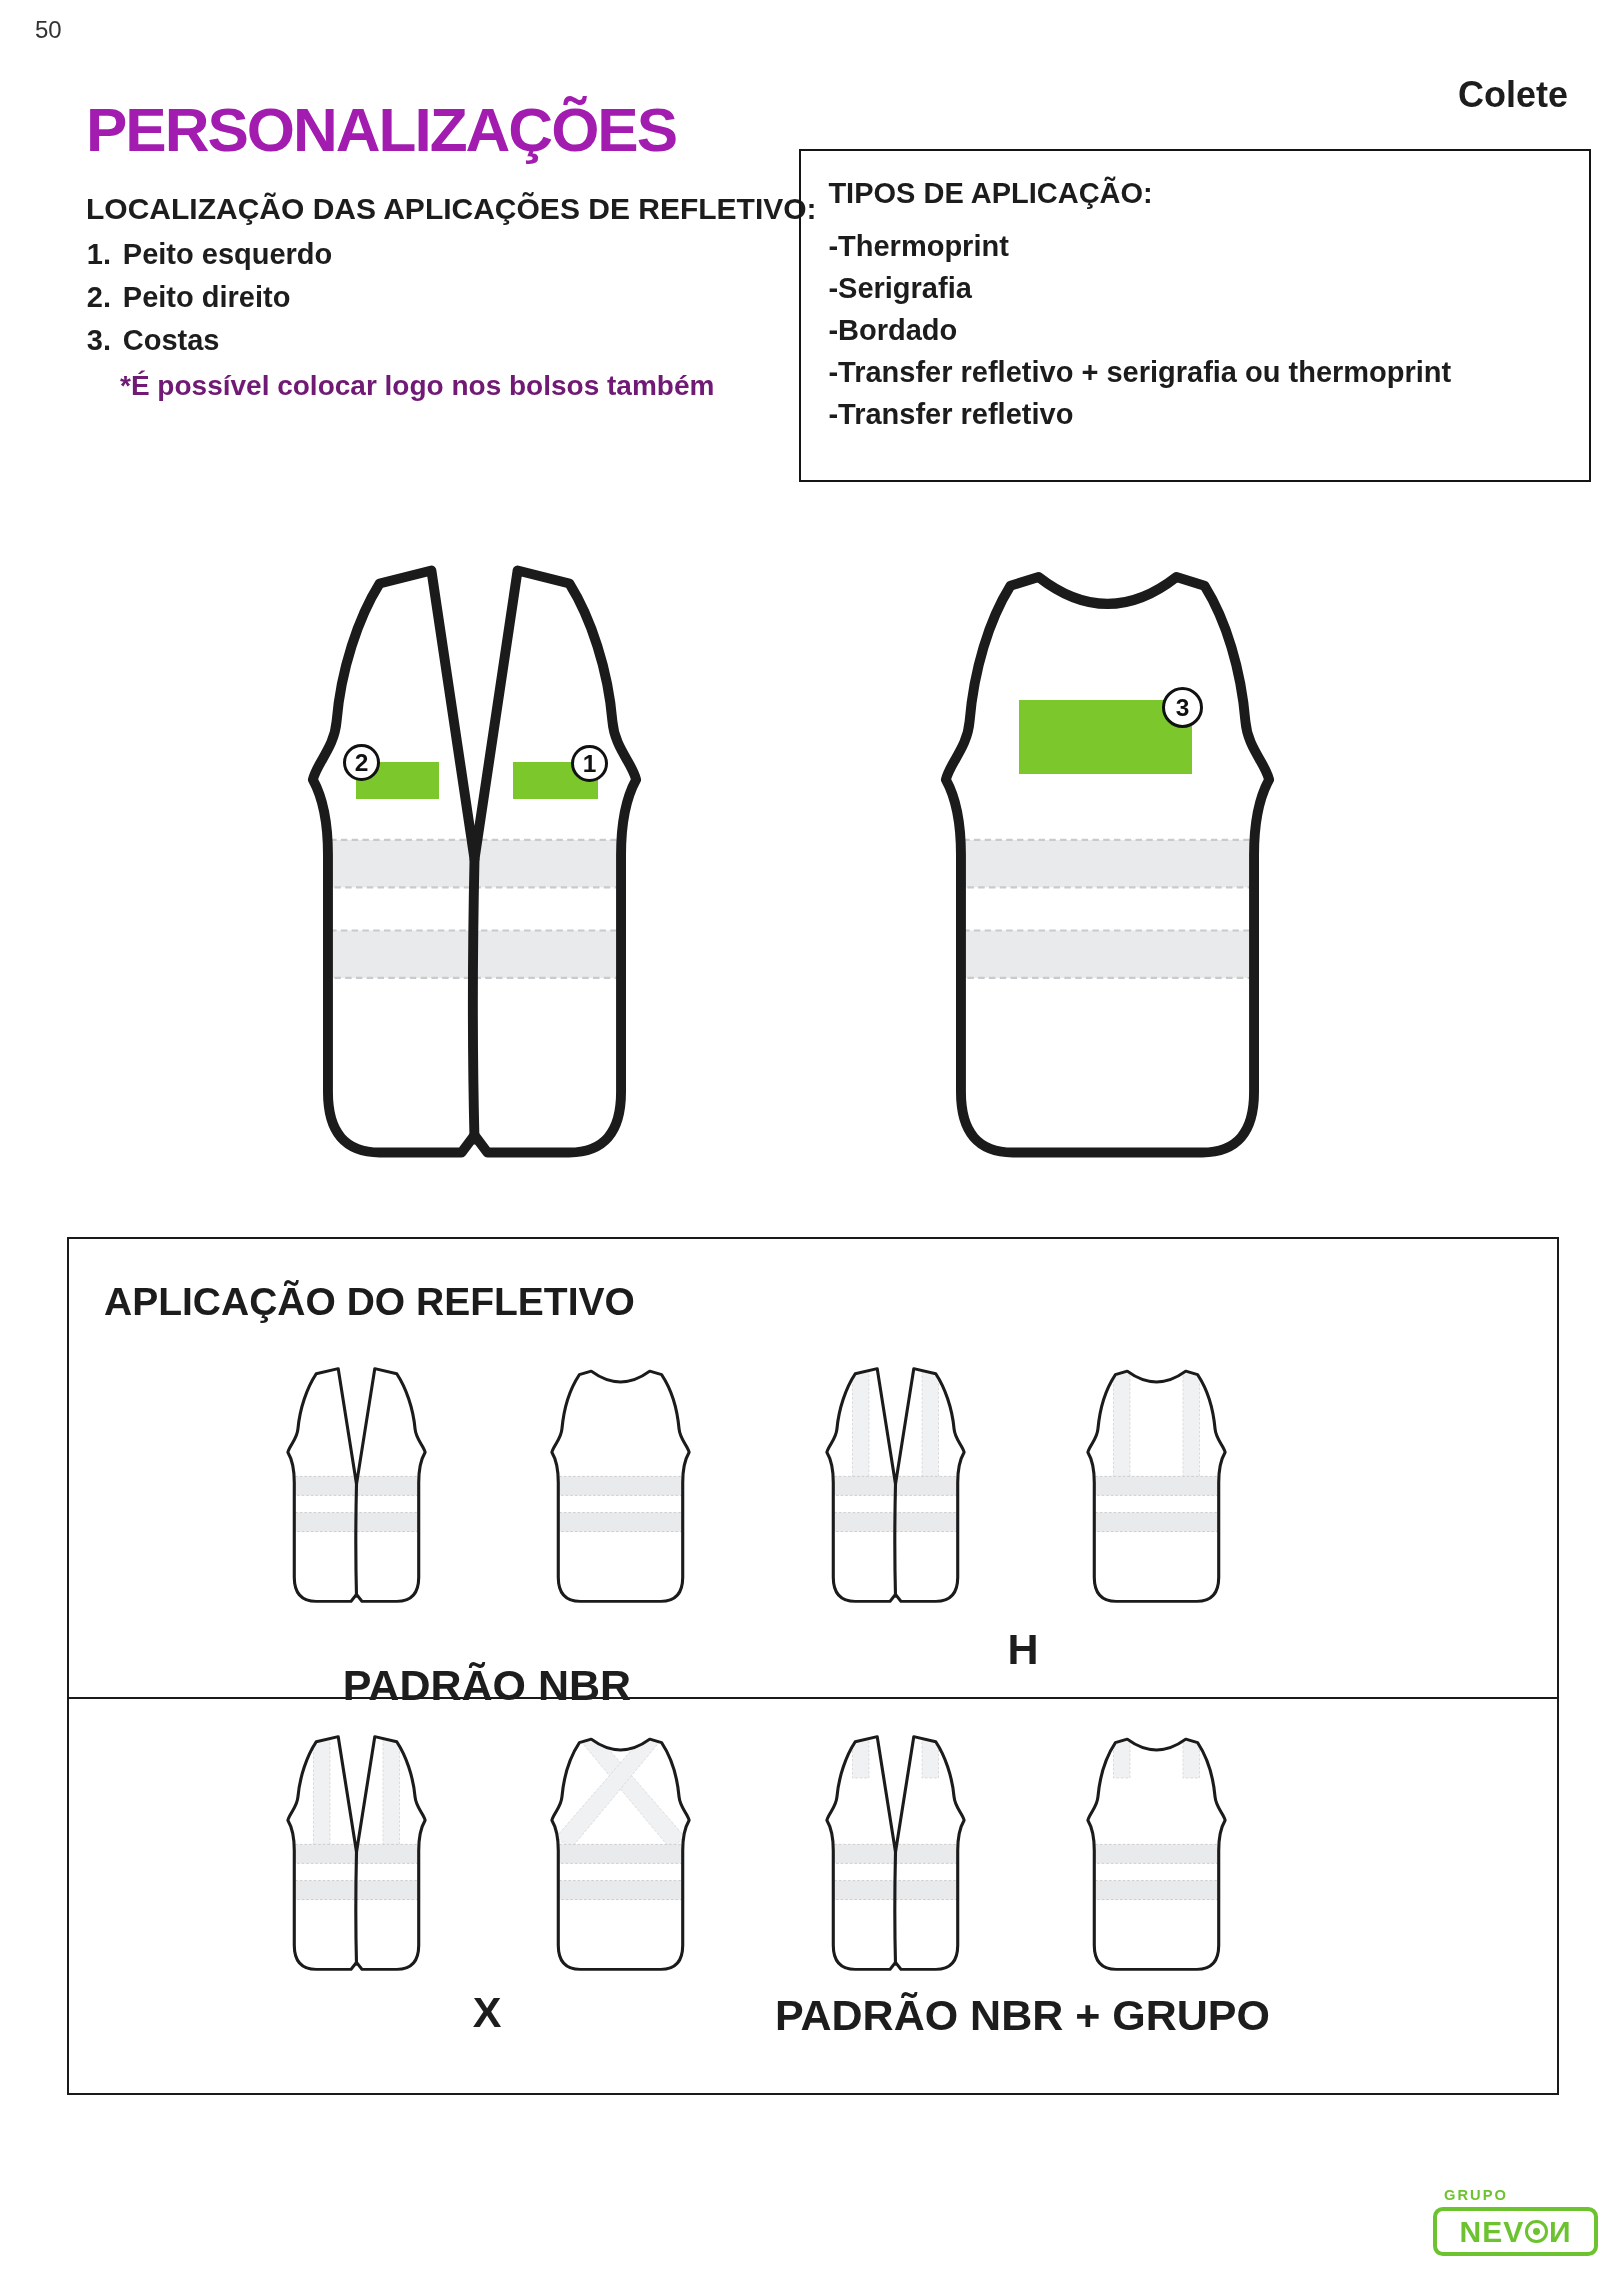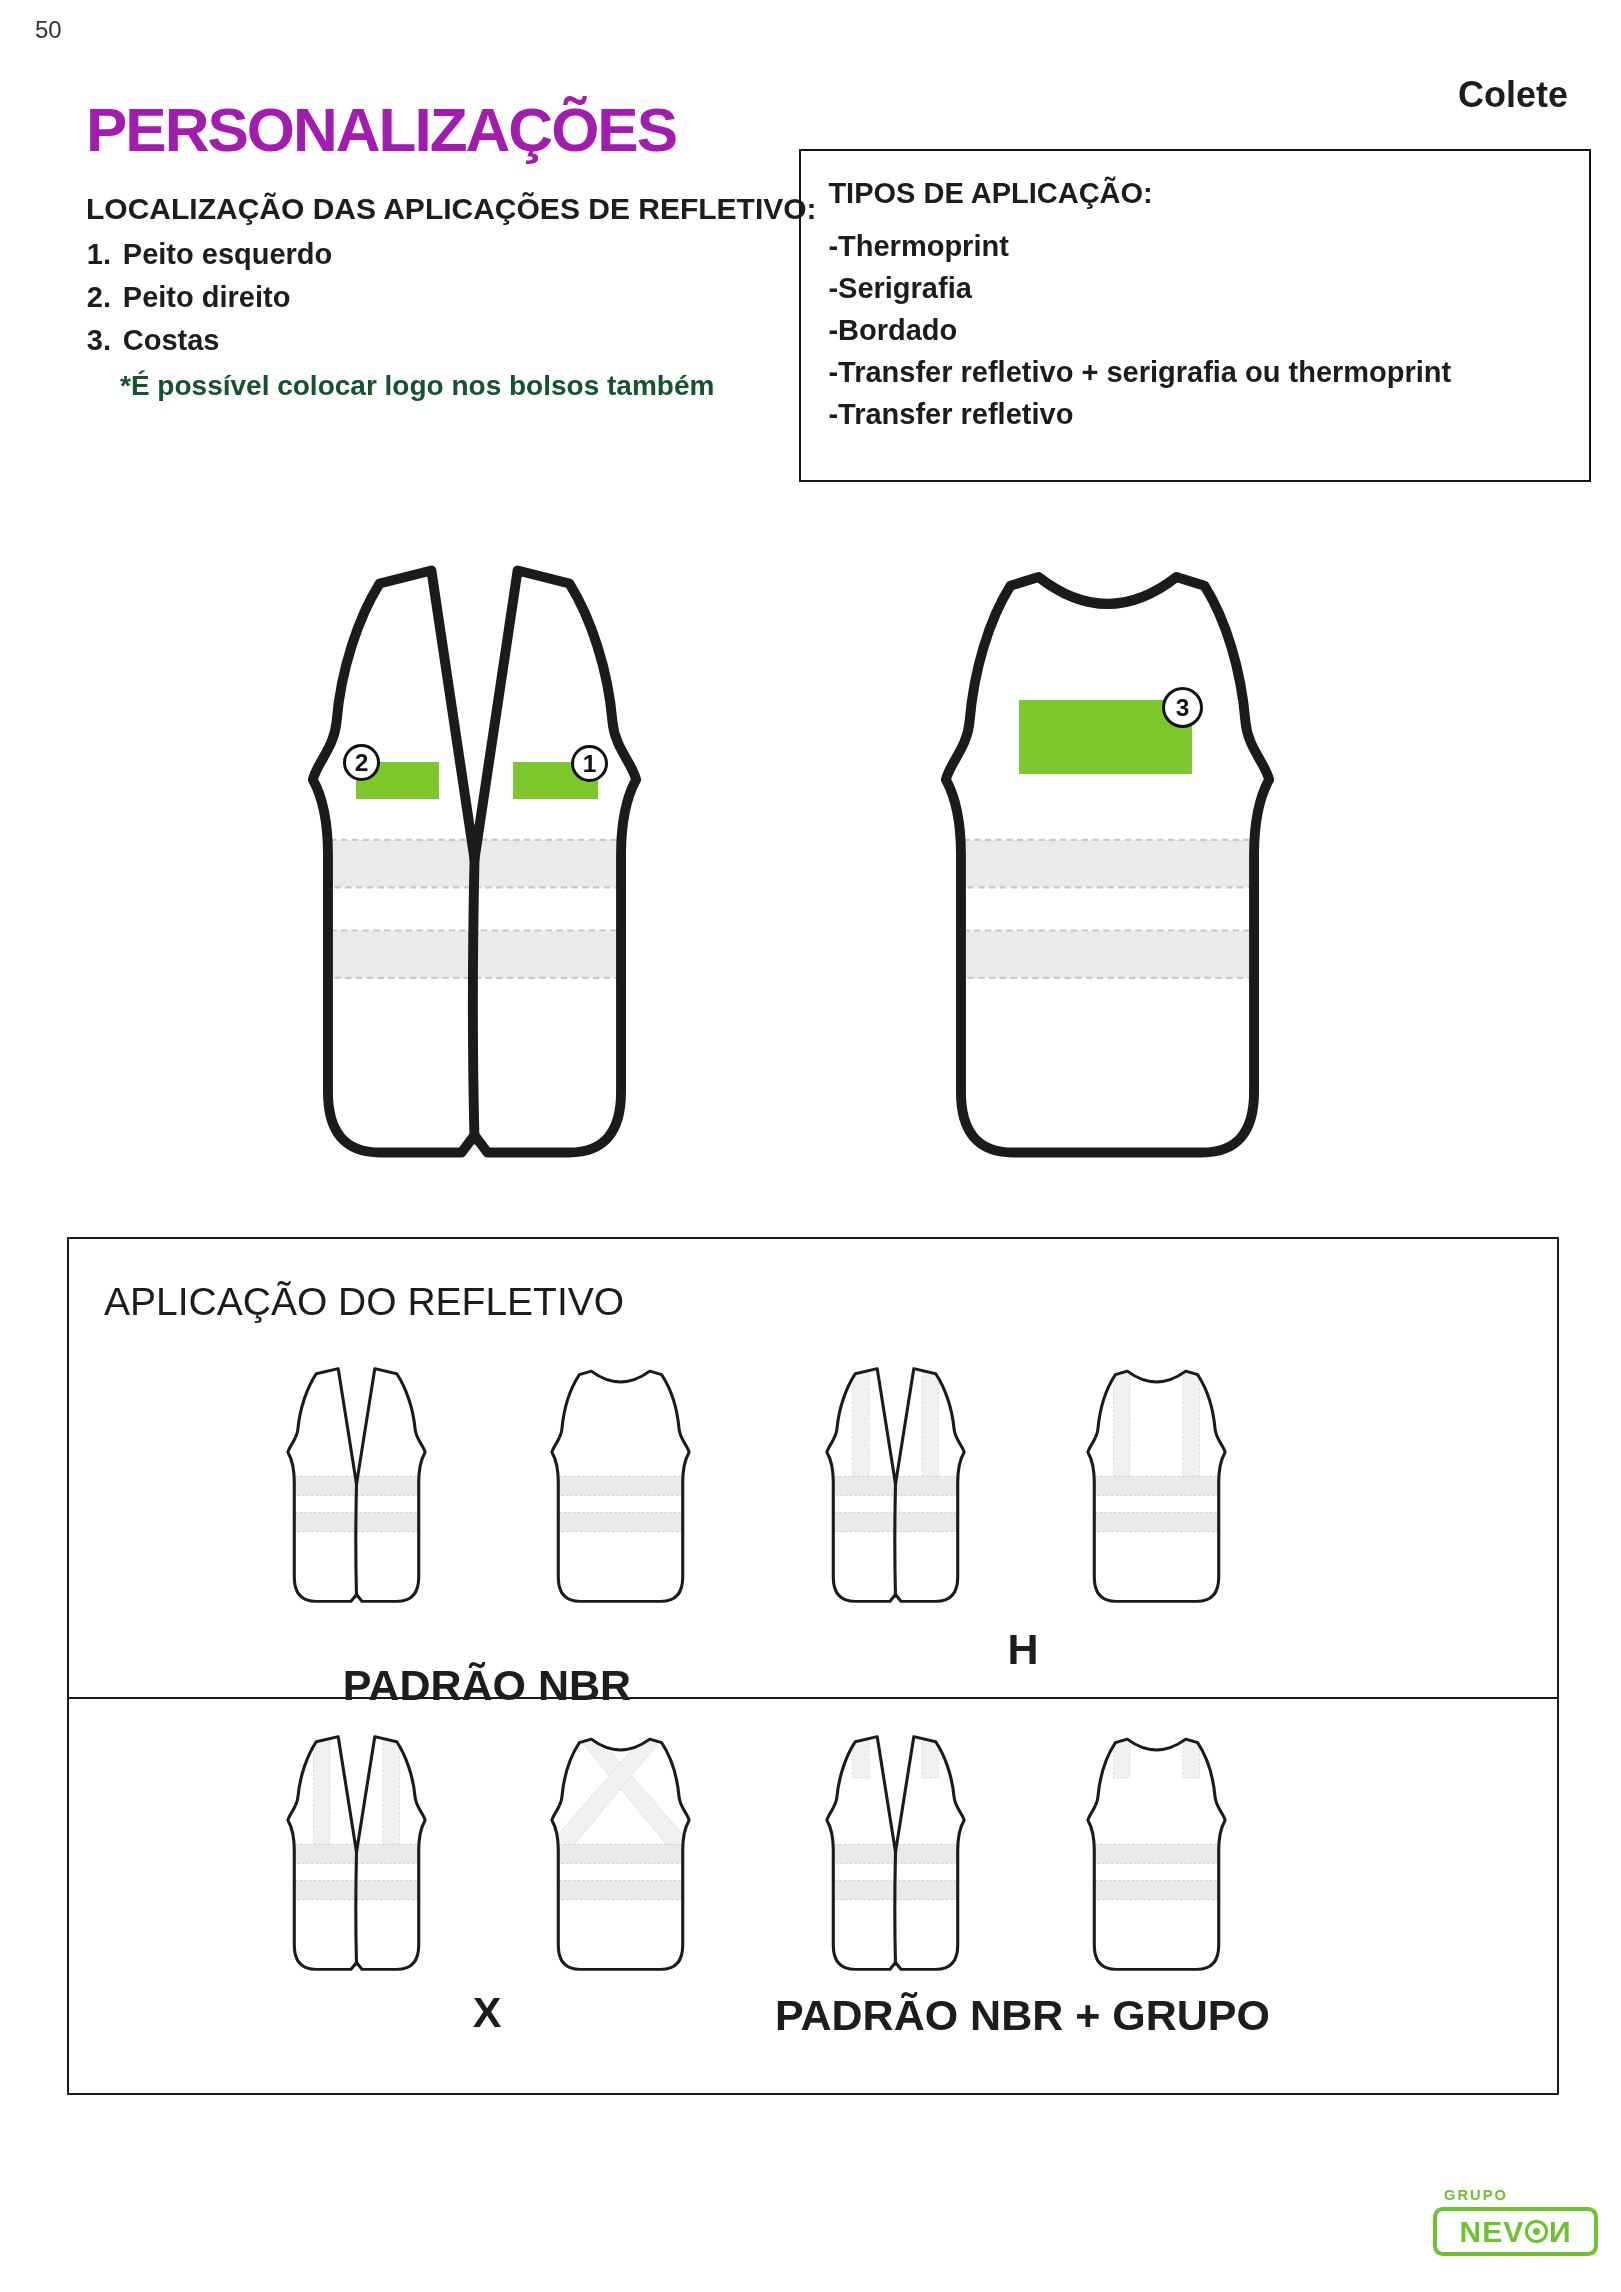--- a/index.html
+++ b/index.html
@@ -10,42 +10,42 @@
 
   #page-num{left:35px;top:15.7px;font-size:24px;color:#333;}
   #colete-tag{right:53px;top:74px;font-size:36px;font-weight:700;color:#1d1d1d;}
 
   #main-title{left:86px;top:94px;font-size:62px;font-weight:700;letter-spacing:-2px;color:#a21caf;}
   #subtitle{left:86px;top:192px;font-size:30px;font-weight:700;color:#1d1d1d;}
 
   .loc-item{left:76px;height:35px;font-size:29px;font-weight:700;color:#1d1d1d;display:flex;}
   .loc-num{width:35px;text-align:right;}
   .loc-label{margin-left:11.8px;}
-  #loc-note{left:120px;top:370px;font-size:28px;font-weight:700;color:#14532d;}
+  #loc-note{left:120px;top:370px;font-size:28px;font-weight:700;color:#701a75;}
 
   #tipos-box{left:799px;top:149px;width:792px;height:333px;border:2.9px solid #151515;box-sizing:border-box;
              padding:25.5px 0 0 27.4px;}
   #tipos-title{font-size:29px;font-weight:700;margin-bottom:15.7px;}
   .tipo-item{font-size:29px;font-weight:700;line-height:42px;}
 
   
   .vfill{fill:#ffffff;stroke:none;}
   .voutline{fill:none;stroke:#1b1b1b;stroke-width:3.4;stroke-linejoin:round;stroke-linecap:round;}
   .voutline-lg{fill:none;stroke:#1b1b1b;stroke-width:4.6;stroke-linejoin:round;stroke-linecap:round;}
   .stripe{fill:#e9eaec;stroke:#c9cacc;stroke-width:1;stroke-dasharray:3 2;}
   .band{fill:#f0f1f3;stroke:#d6d7da;stroke-width:1;stroke-dasharray:3 2;}
 
   .green-rect{position:absolute;background:#7CC82C;}
   .badge{position:absolute;background:#fff;border:3.9px solid #111;border-radius:50%;
          display:flex;align-items:center;justify-content:center;
          font-size:24.5px;font-weight:700;color:#111;box-sizing:border-box;}
 
   #reflective-box{left:67px;top:1237px;width:1492px;height:858px;border:2px solid #1a1a1a;box-sizing:border-box;}
   #reflective-divider{left:67px;top:1697px;width:1492px;height:0;border-top:2px solid #1a1a1a;}
-  #reflective-title{left:104px;top:1280px;font-size:39px;font-weight:400;color:#1c1c1c;text-align:center;}
+  #reflective-title{left:104px;top:1280px;font-size:39px;font-weight:700;color:#1c1c1c;text-align:center;}
 
   .group-label{position:absolute;text-align:center;font-size:43px;font-weight:700;color:#1d1d1d;}
   #label-nbr{left:265px;width:444px;top:1625px;margin-top:36px;}
   #label-h{left:804px;width:438px;top:1625px;}
   #label-x{left:265px;width:444px;top:1988px;}
   #label-nbr-ombros{left:730px;width:585px;top:1991px;}
 
   
   #logo-grupo{left:1444px;top:2187px;font-size:14.7px;font-weight:700;letter-spacing:2px;color:#6CC32F;}
   #logo-box{left:1433px;top:2207px;width:165px;height:49px;border:4.9px solid #6CC32F;border-radius:9.8px;

